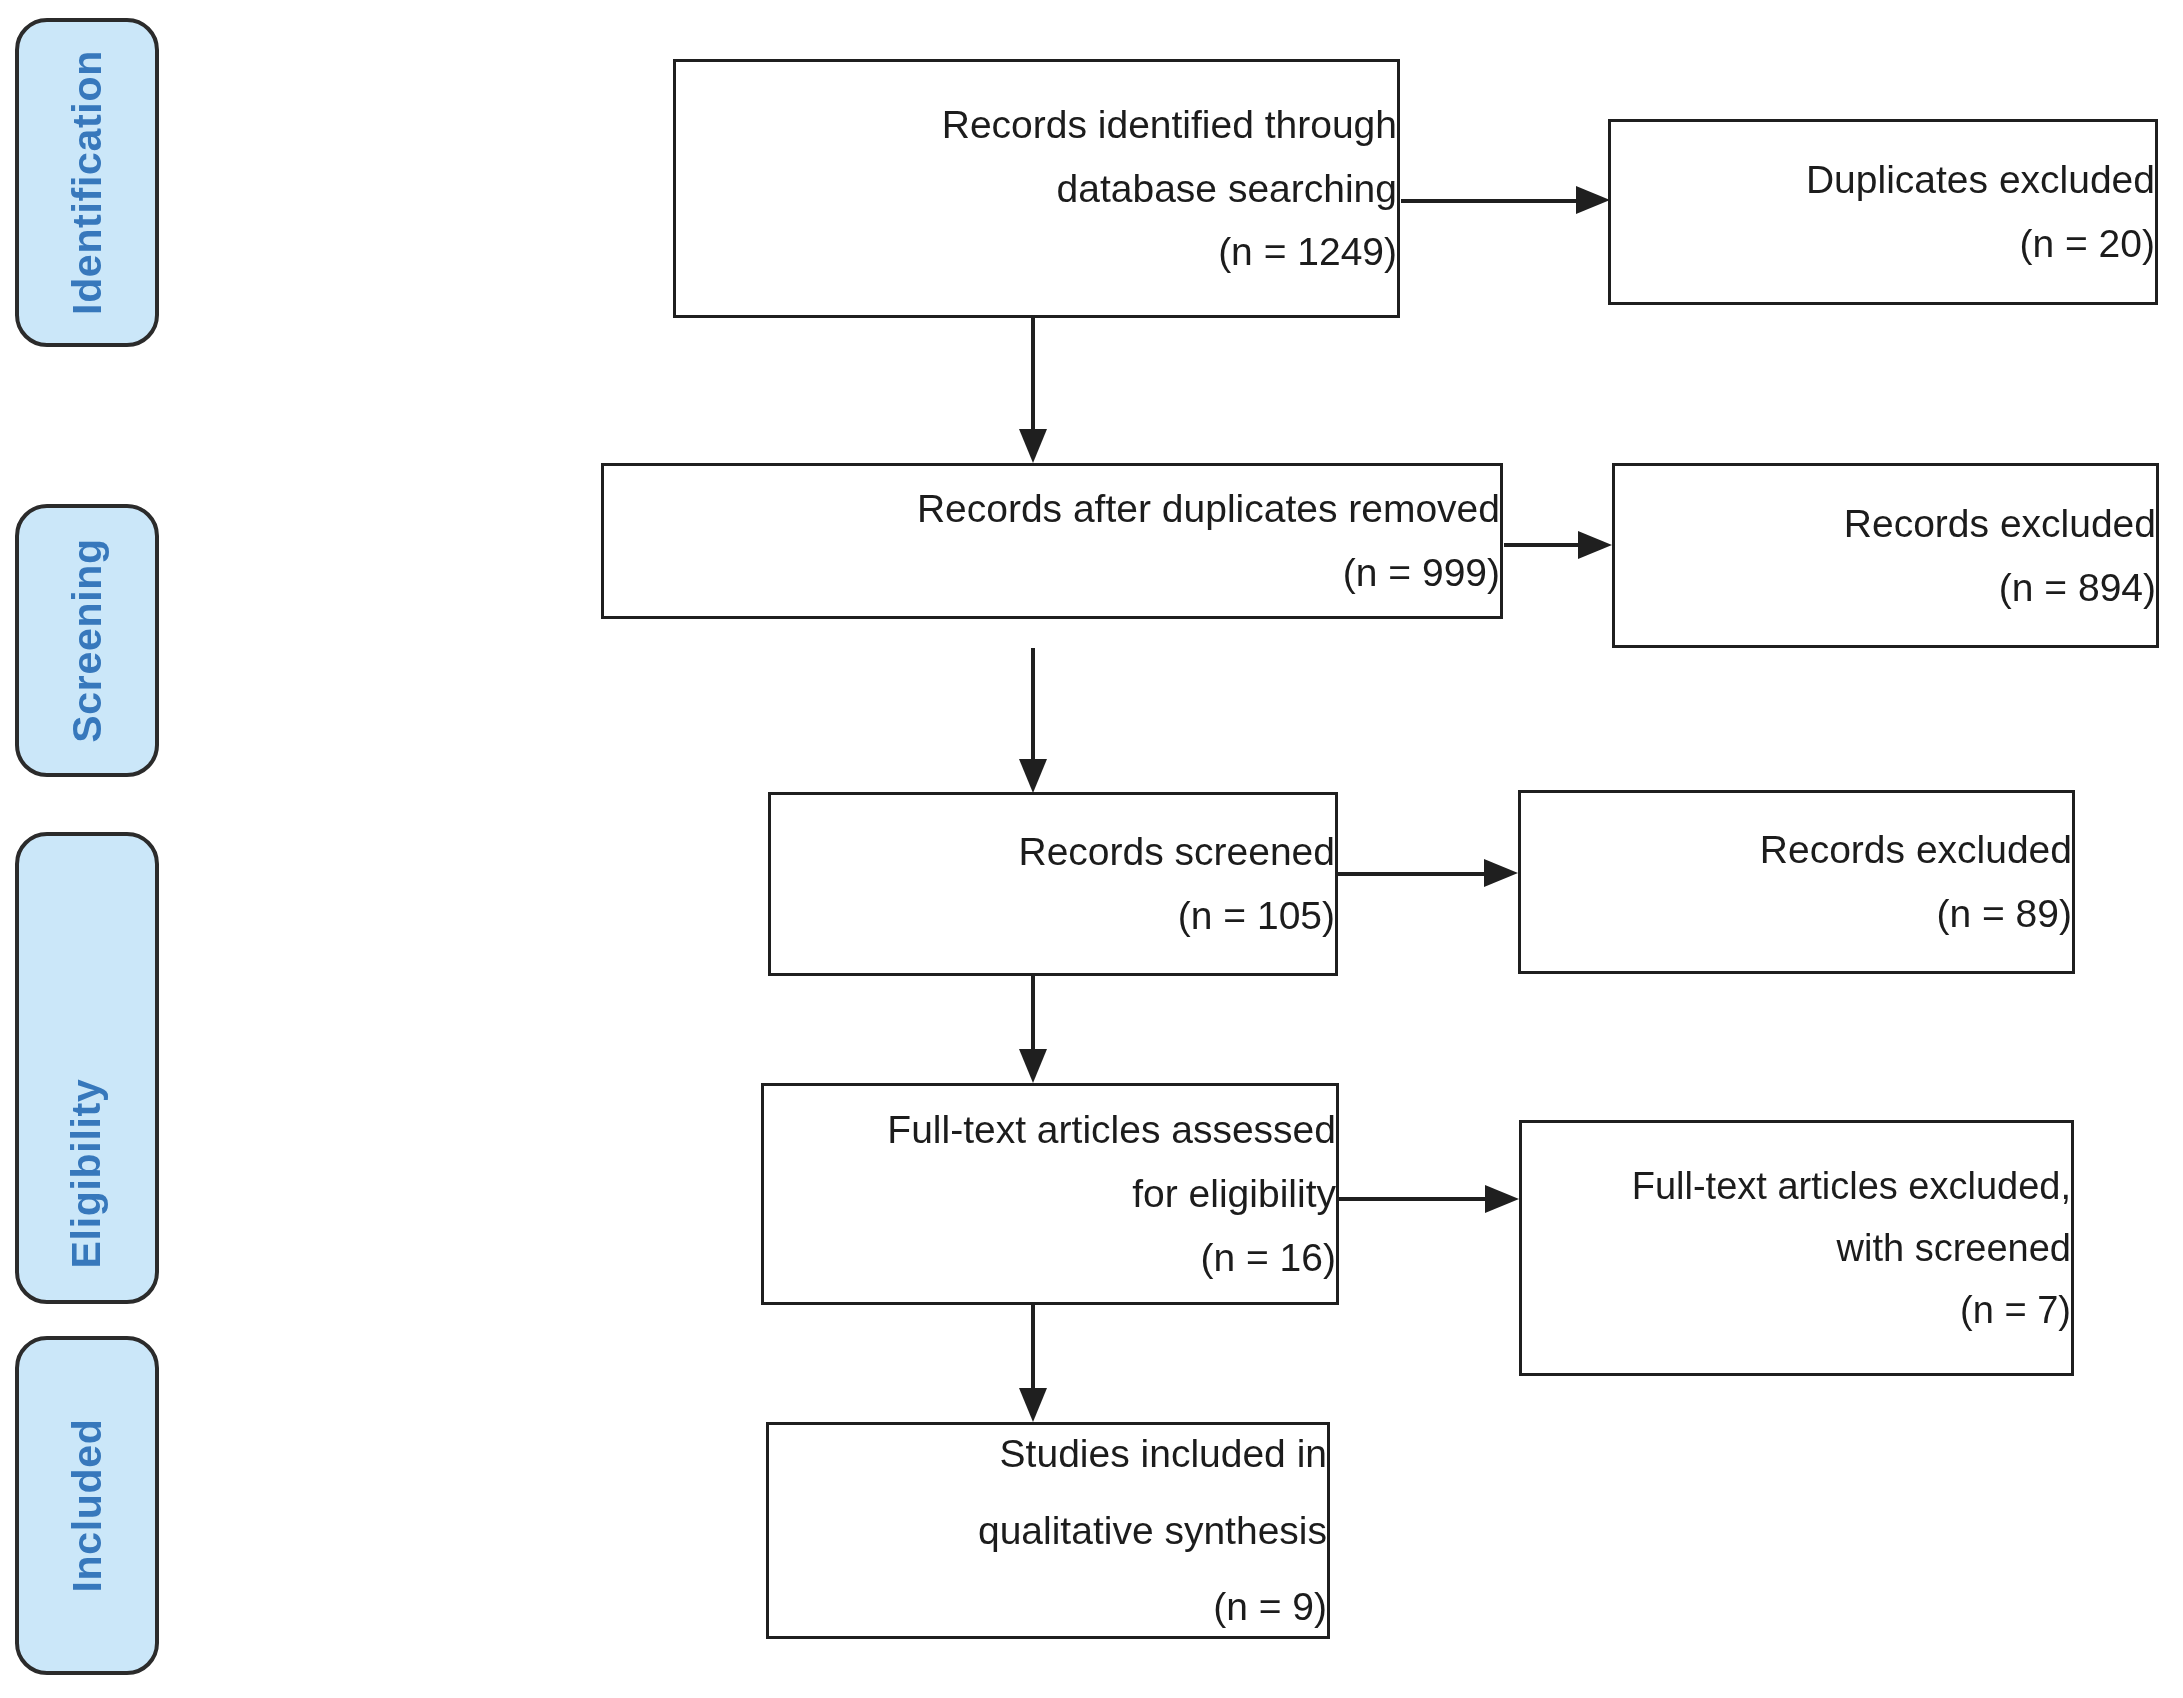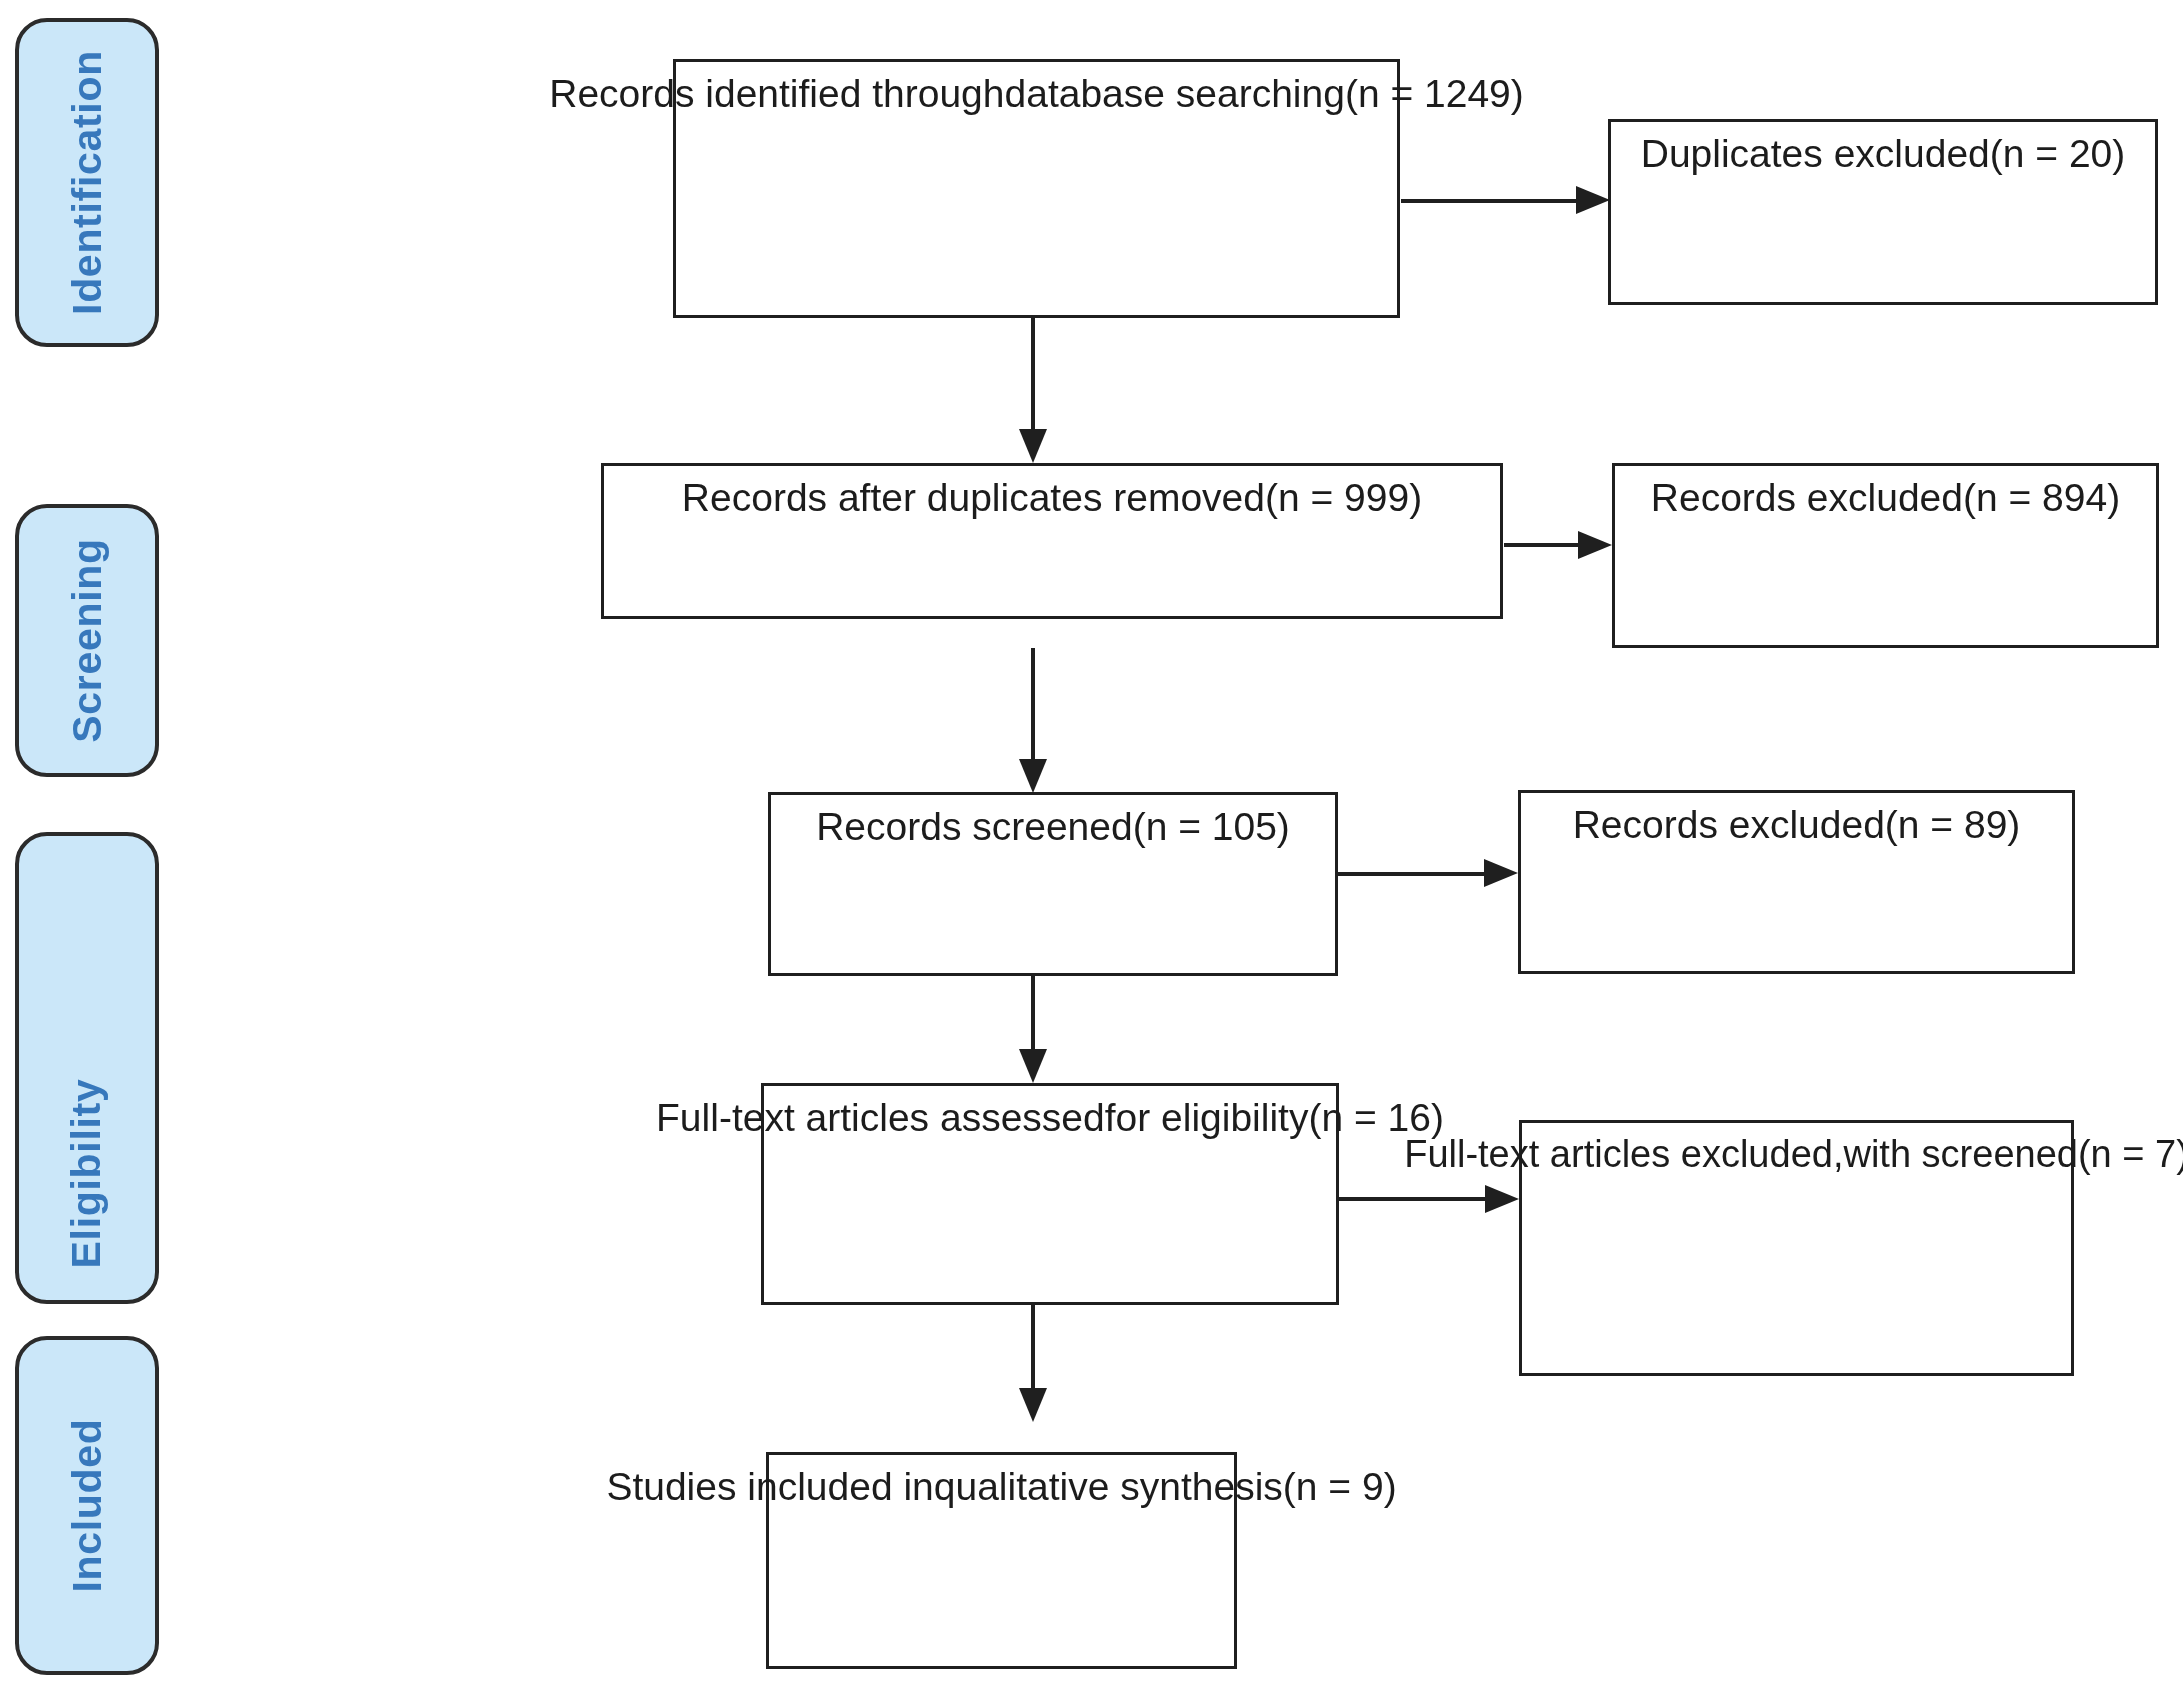--- a/index.html
+++ b/index.html
@@ -31,31 +31,31 @@
   .pill-eligibility{top:832px;height:472px;}
   .pill-eligibility .pill-text{transform:rotate(-90deg) translateX(-105px);}
   .pill-included{top:1336px;height:339px;}
 
   
   .fbox{
     position:absolute;
     background:var(--box-fill,#FFFFFF);
     border:3.5px solid var(--box-border,#1F1F1F);
     box-sizing:border-box;
-    display:flex;flex-direction:row;align-items:flex-start;justify-content:center;
+    display:flex;flex-direction:column;align-items:flex-end;justify-content:center;
     text-align:center;
     font-size:39px;line-height:1.64;
     color:var(--box-text,#1C1C1C);
   }
   .fbox .line{display:block;white-space:nowrap;}
   .b1{left:673px; top:59px;  width:727px;height:259px;}
   .b2{left:601px; top:463px; width:902px;height:156px;}
   .b3{left:768px;top:792px;width:570px; height:184px;}
   .b4{left:761px;top:1083px;width:578px; height:222px;}
-  .b5{left:766px;top:1452px;width:471px; height:217px;}
+  .b5{left:766px;top:1422px;width:564px; height:217px;gap:13px;}
   .r1{left:1608px;top:119px; width:550px; height:186px;}
   .r2{left:1612px;top:463px; width:547px; height:185px;}
   .r3{left:1518px;top:790px;width:557px; height:184px;}
   .r4{left:1519px;top:1080px;width:555px; height:256px;margin-top:40px;}
   .r4{font-size:38px;}
 
   
   .vline{position:absolute;width:4.2px;background:var(--arrow,#1F1F1F);}
   .vhead{position:absolute;width:0;height:0;
          border-left:14.7px solid transparent;border-right:14.7px solid transparent;

